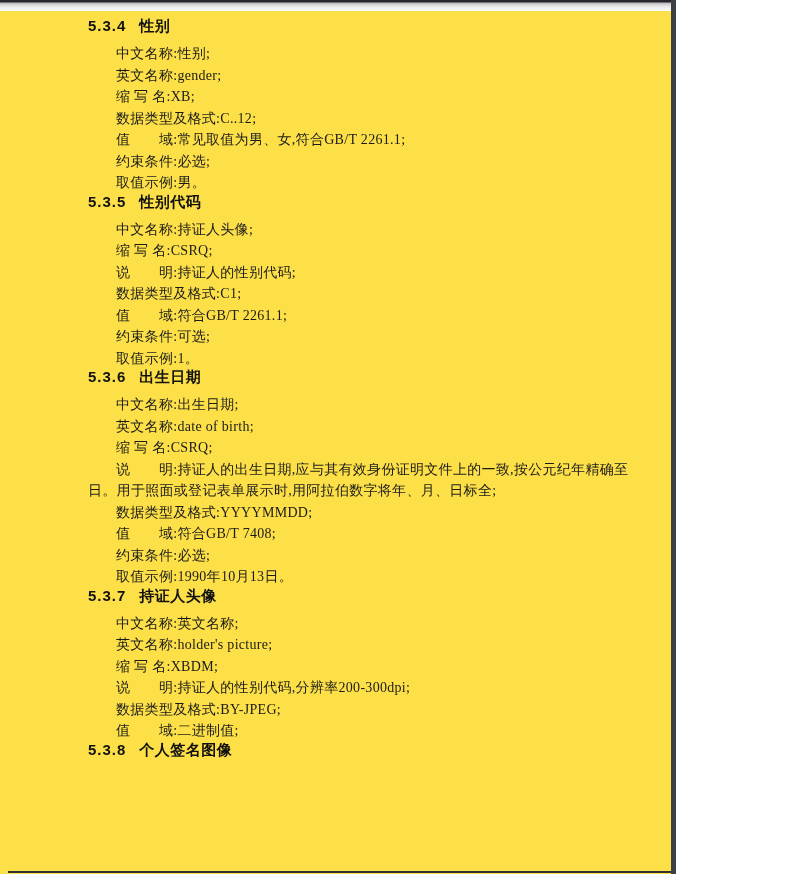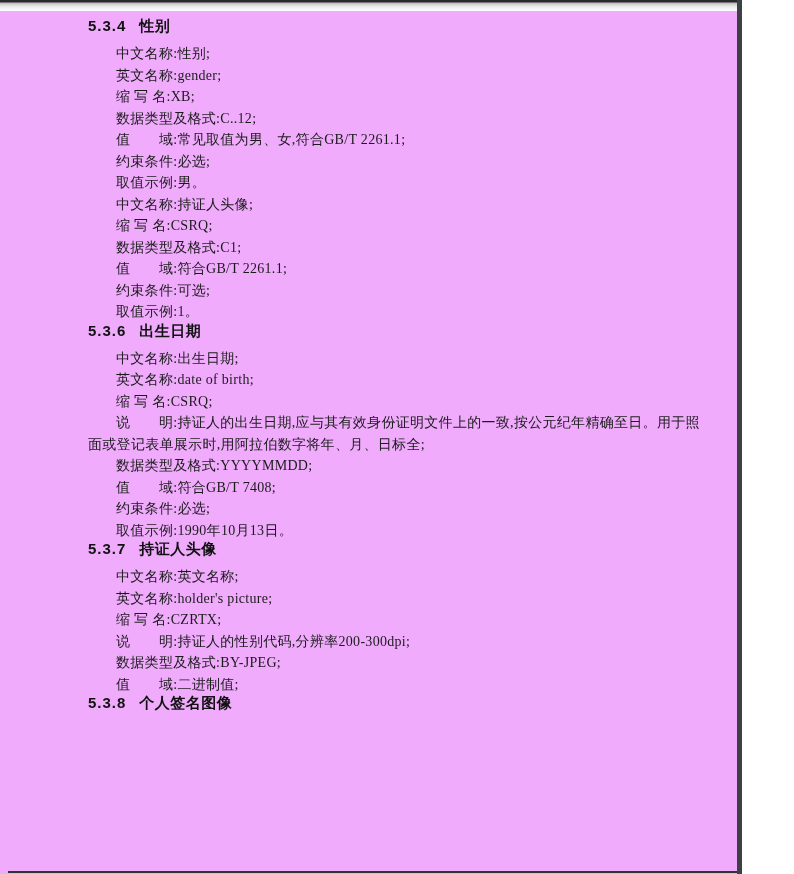--- a/index.html
+++ b/index.html
@@ -3,21 +3,21 @@
 <meta charset="utf-8">
 <style>
   html, body {
     margin: 0; padding: 0;
     width: 794px; height: 874px;
     background: #ffffff;
     font-family: "Liberation Serif", "DejaVu Serif", serif;
     color: #1b1b1b;
     overflow: hidden;
   }
-  .viewport { position: relative; width: 742px; height: 874px; background: #f0abfc; }
+  .viewport { position: relative; width: 676px; height: 874px; background: #fde047; }
 
   
   .top-edge {
     position: absolute; top: 0; left: 0; right: 0; height: 11px;
     background: linear-gradient(to bottom,
       #26282b 0px, #26282b 2px,
       #bdbdbd 3px, #e6e6e6 6px, #ffffff 11px);
   }
   
   .right-edge {
@@ -68,22 +68,24 @@
     <p class="field"><span class="lbl">中文名称:</span><span class="val">性别;</span></p>
         <p class="field"><span class="lbl">英文名称:</span><span class="val">gender;</span></p>
         <p class="field"><span class="lbl">缩 写 名:</span><span class="val">XB;</span></p>
         <p class="field"><span class="lbl">数据类型及格式:</span><span class="val">C..12;</span></p>
         <p class="field"><span class="lbl">值　　域:</span><span class="val">常见取值为男、女,符合GB/T 2261.1;</span></p>
         <p class="field"><span class="lbl">约束条件:</span><span class="val">必选;</span></p>
         <p class="field"><span class="lbl">取值示例:</span><span class="val">男。</span></p>
   </section>
 
   <section class="doc-section">
+    <h2 class="sec-heading"><span class="sec-num">5.3.5</span><span class="sec-title">性别代码</span></h2>
     <p class="field"><span class="lbl">中文名称:</span><span class="val">持证人头像;</span></p>
         <p class="field"><span class="lbl">缩 写 名:</span><span class="val">CSRQ;</span></p>
+        <p class="field"><span class="lbl">说　　明:</span><span class="val">持证人的性别代码;</span></p>
         <p class="field"><span class="lbl">数据类型及格式:</span><span class="val">C1;</span></p>
         <p class="field"><span class="lbl">值　　域:</span><span class="val">符合GB/T 2261.1;</span></p>
         <p class="field"><span class="lbl">约束条件:</span><span class="val">可选;</span></p>
         <p class="field"><span class="lbl">取值示例:</span><span class="val">1。</span></p>
   </section>
 
   <section class="doc-section">
     <h2 class="sec-heading"><span class="sec-num">5.3.6</span><span class="sec-title">出生日期</span></h2>
     <p class="field"><span class="lbl">中文名称:</span><span class="val">出生日期;</span></p>
         <p class="field"><span class="lbl">英文名称:</span><span class="val">date of birth;</span></p>
@@ -92,21 +94,21 @@
         <p class="field"><span class="lbl">数据类型及格式:</span><span class="val">YYYYMMDD;</span></p>
         <p class="field"><span class="lbl">值　　域:</span><span class="val">符合GB/T 7408;</span></p>
         <p class="field"><span class="lbl">约束条件:</span><span class="val">必选;</span></p>
         <p class="field"><span class="lbl">取值示例:</span><span class="val">1990年10月13日。</span></p>
   </section>
 
   <section class="doc-section">
     <h2 class="sec-heading"><span class="sec-num">5.3.7</span><span class="sec-title">持证人头像</span></h2>
     <p class="field"><span class="lbl">中文名称:</span><span class="val">英文名称;</span></p>
         <p class="field"><span class="lbl">英文名称:</span><span class="val">holder's picture;</span></p>
-        <p class="field"><span class="lbl">缩 写 名:</span><span class="val">CZRTX;</span></p>
+        <p class="field"><span class="lbl">缩 写 名:</span><span class="val">XBDM;</span></p>
         <p class="field"><span class="lbl">说　　明:</span><span class="val">持证人的性别代码,分辨率200-300dpi;</span></p>
         <p class="field"><span class="lbl">数据类型及格式:</span><span class="val">BY-JPEG;</span></p>
         <p class="field"><span class="lbl">值　　域:</span><span class="val">二进制值;</span></p>
   </section>
 
   <section class="doc-section">
     <h2 class="sec-heading"><span class="sec-num">5.3.8</span><span class="sec-title">个人签名图像</span></h2>
 
   </section>
 </div>

